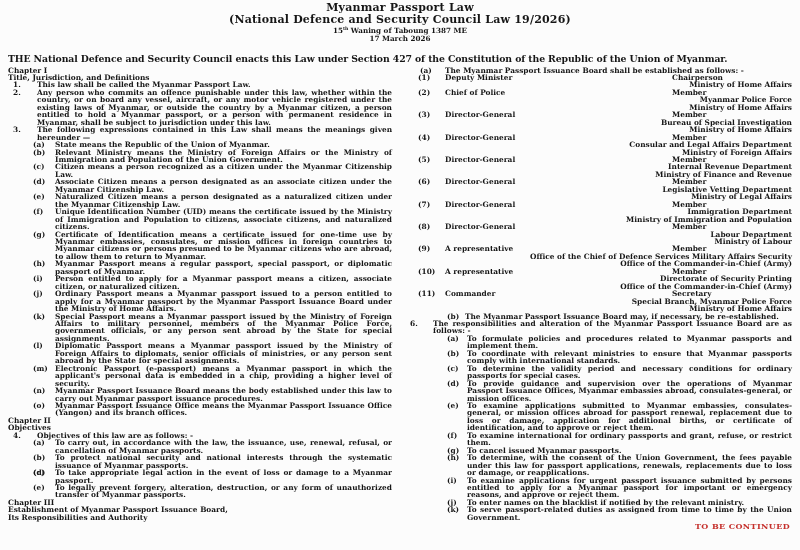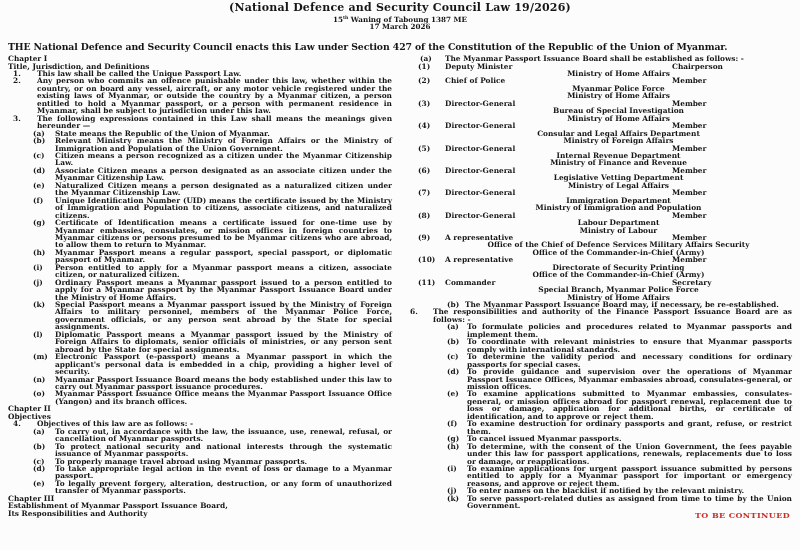--- a/index.html
+++ b/index.html
@@ -45,39 +45,40 @@
   .col-right .sub.shallow { padding-left: 37px; }
   .col-right .sub.shallow .letter { left: 12px; }
   .col-right .sub.deep { padding-left: 57px; }
   .col-right .sub.deep .letter { left: 39px; }
 
   
   .board { position: relative; padding-left: 37px; text-align: left; }
   .board .bnum { left: 10px; }
   .brow { position: relative; display: block; }
   .brole { position: absolute; left: 227px; top: 0; }
-  .bdept { text-align: center; }
+  .bdept { text-align: right; }
 
   .tbc { text-align: right; font-size: 8px; letter-spacing: 0.4px; margin-top: 2px; padding-right: 2px; }
 </style>
 </head>
 <body>
 
 <div class="page">
+  <div class="hdr-sub">Myanmar Passport Law</div>
   <div class="hdr-sub">(National Defence and Security Council Law 19/2026)</div>
   <div class="hdr-date"><span>15</span><sup>th</sup><span> Waning of Taboung 1387 ME</span></div>
   <div class="hdr-date">17 March 2026</div>
   <div class="enact">THE National Defence and Security Council enacts this Law under Section 427 of the Constitution of the Republic of the Union of Myanmar.</div>
   <div class="columns">
     <div class="col col-left" id="col-left">
         <div class="chapter">
           <div>Chapter I</div>
           <div>Title, Jurisdiction, and Definitions</div>
         </div>
-        <div class="item"><span class="num">1.</span><span class="txt">This law shall be called the Unique Passport Law.</span></div>
+        <div class="item"><span class="num">1.</span><span class="txt">This law shall be called the Myanmar Passport Law.</span></div>
         <div class="item"><span class="num">2.</span><span class="txt">Any person who commits an offence punishable under this law, whether within the country, or on board any vessel, aircraft, or any motor vehicle registered under the existing laws of Myanmar, or outside the country by a Myanmar citizen, a person entitled to hold a Myanmar passport, or a person with permanent residence in Myanmar, shall be subject to jurisdiction under this law.</span></div>
         <div class="item"><span class="num">3.</span><span class="txt">The following expressions contained in this Law shall means the meanings given hereunder —</span></div>
         <div class="sub"><span class="letter">(a)</span><span class="txt">State means the Republic of the Union of Myanmar.</span></div>
         <div class="sub"><span class="letter">(b)</span><span class="txt">Relevant Ministry means the Ministry of Foreign Affairs or the Ministry of Immigration and Population of the Union Government.</span></div>
         <div class="sub"><span class="letter">(c)</span><span class="txt">Citizen means a person recognized as a citizen under the Myanmar Citizenship Law.</span></div>
         <div class="sub"><span class="letter">(d)</span><span class="txt">Associate Citizen means a person designated as an associate citizen under the Myanmar Citizenship Law.</span></div>
         <div class="sub"><span class="letter">(e)</span><span class="txt">Naturalized Citizen means a person designated as a naturalized citizen under the Myanmar Citizenship Law.</span></div>
         <div class="sub"><span class="letter">(f)</span><span class="txt">Unique Identification Number (UID) means the certificate issued by the Ministry of Immigration and Population to citizens, associate citizens, and naturalized citizens.</span></div>
         <div class="sub"><span class="letter">(g)</span><span class="txt">Certificate of Identification means a certificate issued for one-time use by Myanmar embassies, consulates, or mission offices in foreign countries to Myanmar citizens or persons presumed to be Myanmar citizens who are abroad, to allow them to return to Myanmar.</span></div>
         <div class="sub"><span class="letter">(h)</span><span class="txt">Myanmar Passport means a regular passport, special passport, or diplomatic passport of Myanmar.</span></div>
@@ -88,21 +89,21 @@
         <div class="sub"><span class="letter">(m)</span><span class="txt">Electronic Passport (e-passport) means a Myanmar passport in which the applicant's personal data is embedded in a chip, providing a higher level of security.</span></div>
         <div class="sub"><span class="letter">(n)</span><span class="txt">Myanmar Passport Issuance Board means the body established under this law to carry out Myanmar passport issuance procedures.</span></div>
         <div class="sub"><span class="letter">(o)</span><span class="txt">Myanmar Passport Issuance Office means the Myanmar Passport Issuance Office (Yangon) and its branch offices.</span></div>
         <div class="chapter">
           <div>Chapter II</div>
           <div>Objectives</div>
         </div>
         <div class="item"><span class="num">4.</span><span class="txt">Objectives of this law are as follows: -</span></div>
         <div class="sub"><span class="letter">(a)</span><span class="txt">To carry out, in accordance with the law, the issuance, use, renewal, refusal, or cancellation of Myanmar passports.</span></div>
         <div class="sub"><span class="letter">(b)</span><span class="txt">To protect national security and national interests through the systematic issuance of Myanmar passports.</span></div>
-        <div class="sub"><span class="letter">(c)</span><span class="txt">To properly manage travel abroad using Myanmar passports.</span></div>
+        <div class="sub"><span class="letter">(c)</span></div>
         <div class="sub"><span class="letter">(d)</span><span class="txt">To take appropriate legal action in the event of loss or damage to a Myanmar passport.</span></div>
         <div class="sub"><span class="letter">(e)</span><span class="txt">To legally prevent forgery, alteration, destruction, or any form of unauthorized transfer of Myanmar passports.</span></div>
         <div class="chapter">
           <div>Chapter III</div>
           <div>Establishment of Myanmar Passport Issuance Board,</div>
           <div>Its Responsibilities and Authority</div>
         </div>
       </div>
     <div class="col col-right" id="col-right">
         <div class="sub shallow"><span class="letter">(a)</span><span class="txt">The Myanmar Passport Issuance Board shall be established as follows: -</span></div>
@@ -165,27 +166,27 @@
           <div class="bdept">Directorate of Security Printing</div>
           <div class="bdept">Office of the Commander-in-Chief (Army)</div>
         </div>
         <div class="board">
           <span class="bnum">(11)</span>
           <div class="brow"><span class="btitle">Commander</span><span class="brole">Secretary</span></div>
           <div class="bdept">Special Branch, Myanmar Police Force</div>
           <div class="bdept">Ministry of Home Affairs</div>
         </div>
         <div class="sub deep"><span class="letter">(b)</span><span class="txt">The Myanmar Passport Issuance Board may, if necessary, be re-established.</span></div>
-        <div class="item"><span class="num">6.</span><span class="txt">The responsibilities and authority of the Finance Passport Issuance Board are as follows: -</span></div>
+        <div class="item"><span class="num">6.</span><span class="txt">The responsibilities and alteration of the Myanmar Passport Issuance Board are as follows: -</span></div>
         <div class="sub"><span class="letter">(a)</span><span class="txt">To formulate policies and procedures related to Myanmar passports and implement them.</span></div>
         <div class="sub"><span class="letter">(b)</span><span class="txt">To coordinate with relevant ministries to ensure that Myanmar passports comply with international standards.</span></div>
         <div class="sub"><span class="letter">(c)</span><span class="txt">To determine the validity period and necessary conditions for ordinary passports for special cases.</span></div>
         <div class="sub"><span class="letter">(d)</span><span class="txt">To provide guidance and supervision over the operations of Myanmar Passport Issuance Offices, Myanmar embassies abroad, consulates-general, or mission offices.</span></div>
         <div class="sub"><span class="letter">(e)</span><span class="txt">To examine applications submitted to Myanmar embassies, consulates-general, or mission offices abroad for passport renewal, replacement due to loss or damage, application for additional births, or certificate of identification, and to approve or reject them.</span></div>
-        <div class="sub"><span class="letter">(f)</span><span class="txt">To examine destruction for ordinary passports and grant, refuse, or restrict them.</span></div>
+        <div class="sub"><span class="letter">(f)</span><span class="txt">To examine international for ordinary passports and grant, refuse, or restrict them.</span></div>
         <div class="sub"><span class="letter">(g)</span><span class="txt">To cancel issued Myanmar passports.</span></div>
         <div class="sub"><span class="letter">(h)</span><span class="txt">To determine, with the consent of the Union Government, the fees payable under this law for passport applications, renewals, replacements due to loss or damage, or reapplications.</span></div>
         <div class="sub"><span class="letter">(i)</span><span class="txt">To examine applications for urgent passport issuance submitted by persons entitled to apply for a Myanmar passport for important or emergency reasons, and approve or reject them.</span></div>
         <div class="sub"><span class="letter">(j)</span><span class="txt">To enter names on the blacklist if notified by the relevant ministry.</span></div>
         <div class="sub"><span class="letter">(k)</span><span class="txt">To serve passport-related duties as assigned from time to time by the Union Government.</span></div>
         <div class="tbc" style="color: rgb(197, 48, 44);">TO BE CONTINUED</div>
       </div>
   </div>
 </div>
 

